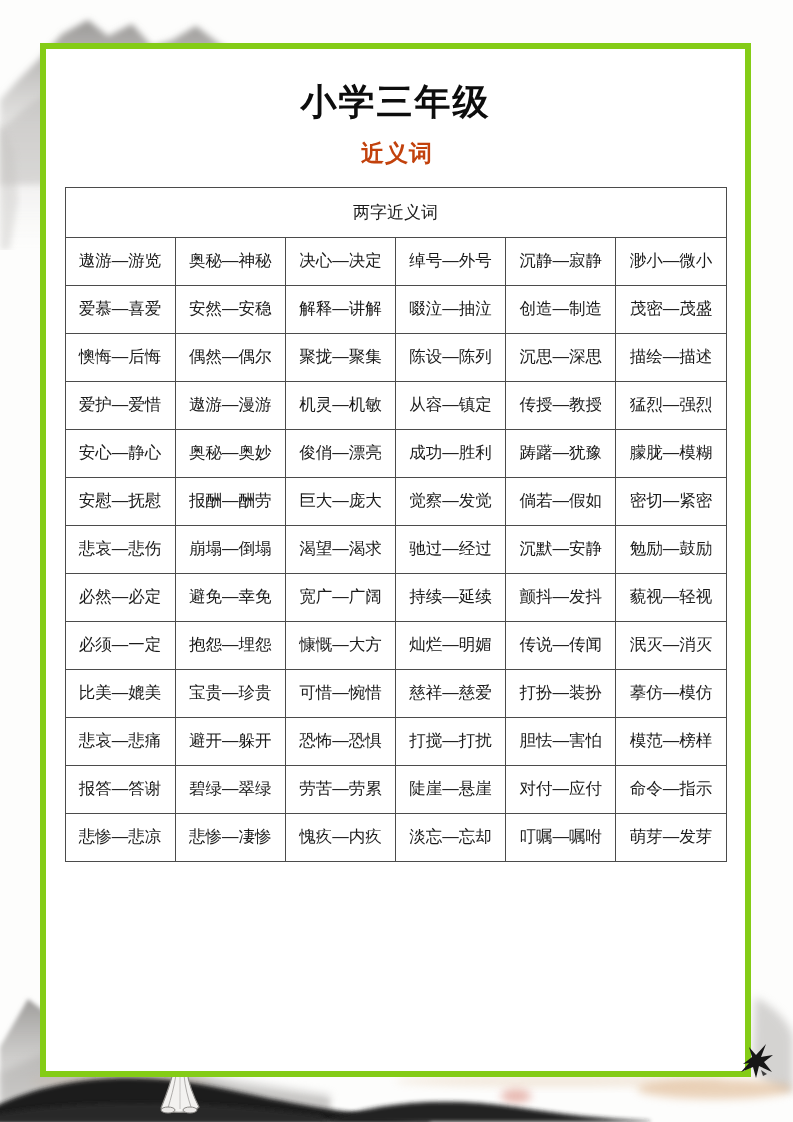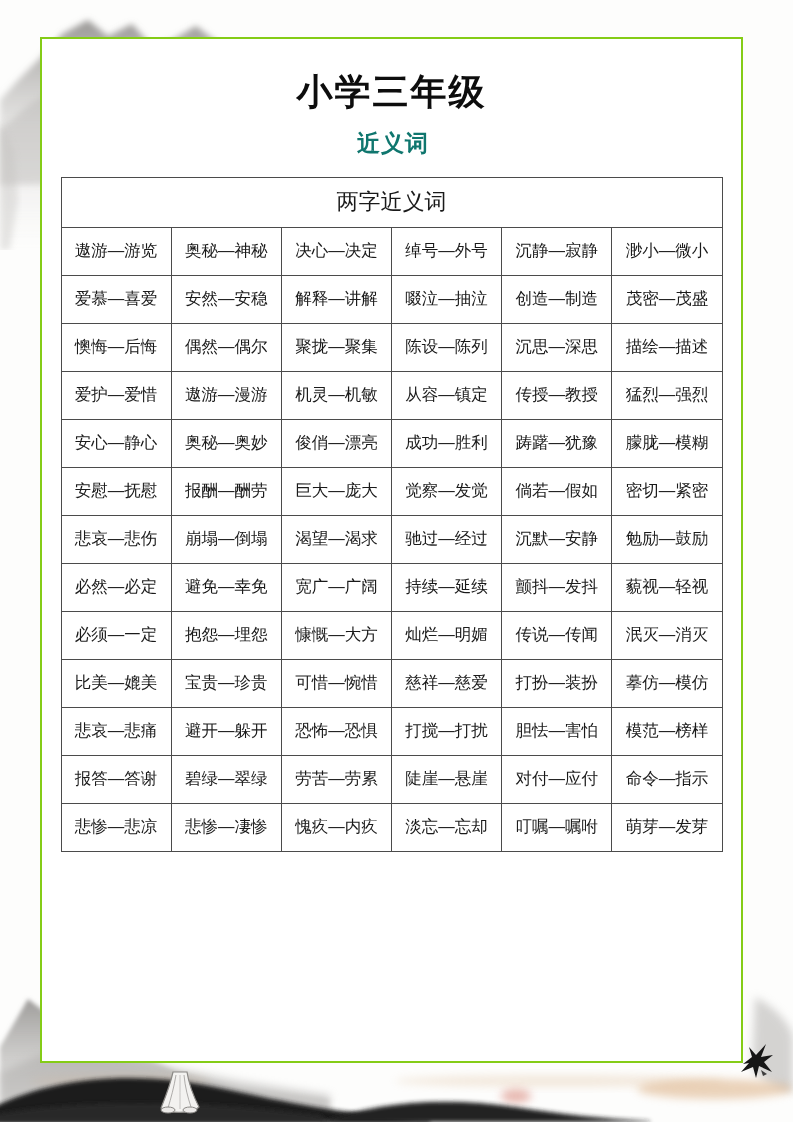--- a/index.html
+++ b/index.html
@@ -9,40 +9,40 @@
     font-family:"Liberation Sans","DejaVu Sans",sans-serif;
   }
   
   .deco{position:absolute;pointer-events:none;}
   #deco-top-left{left:0;top:0;width:310px;height:250px;z-index:1;}
   #deco-bottom{left:0;top:977px;width:793px;height:145px;z-index:1;}
   #deco-splash{left:733px;top:1040px;width:48px;height:48px;z-index:3;}
 
   
   .frame{
-    position:absolute;left:40px;top:37px;width:699px;height:1022px;
-    border:2px solid #84cc16;background:#ffffff;z-index:2;
+    position:absolute;left:40px;top:43px;width:699px;height:1022px;
+    border:6px solid #84cc16;background:#ffffff;z-index:2;
     box-sizing:content-box;
   }
   .page-title{
     margin:33px 0 0 0;text-align:center;
     font-size:36px;font-weight:bold;letter-spacing:2px;color:#0d0d0d;
     line-height:1.1;
   }
   .page-subtitle{
     margin:19px 0 0 3px;text-align:center;
-    font-size:23px;font-weight:600;letter-spacing:1px;color:#0f766e;
+    font-size:23px;font-weight:600;letter-spacing:1px;color:#c2410c;
     line-height:1.1;
   }
   table.syn{
     width:662px;margin:21px auto 0 auto;
     border-collapse:collapse;table-layout:fixed;
   }
   table.syn th{
-    height:49px;font-size:22px;font-weight:400;color:#1a1a1a;
+    height:49px;font-size:17px;font-weight:400;color:#1a1a1a;
     border:1px solid #4b4b4b;text-align:center;padding:0;
   }
   table.syn td{
     height:47px;font-size:16.5px;color:#1a1a1a;
     border:1px solid #4b4b4b;text-align:center;padding:0 1px;
     white-space:nowrap;
   }
 </style>
 </head>
 <body>

